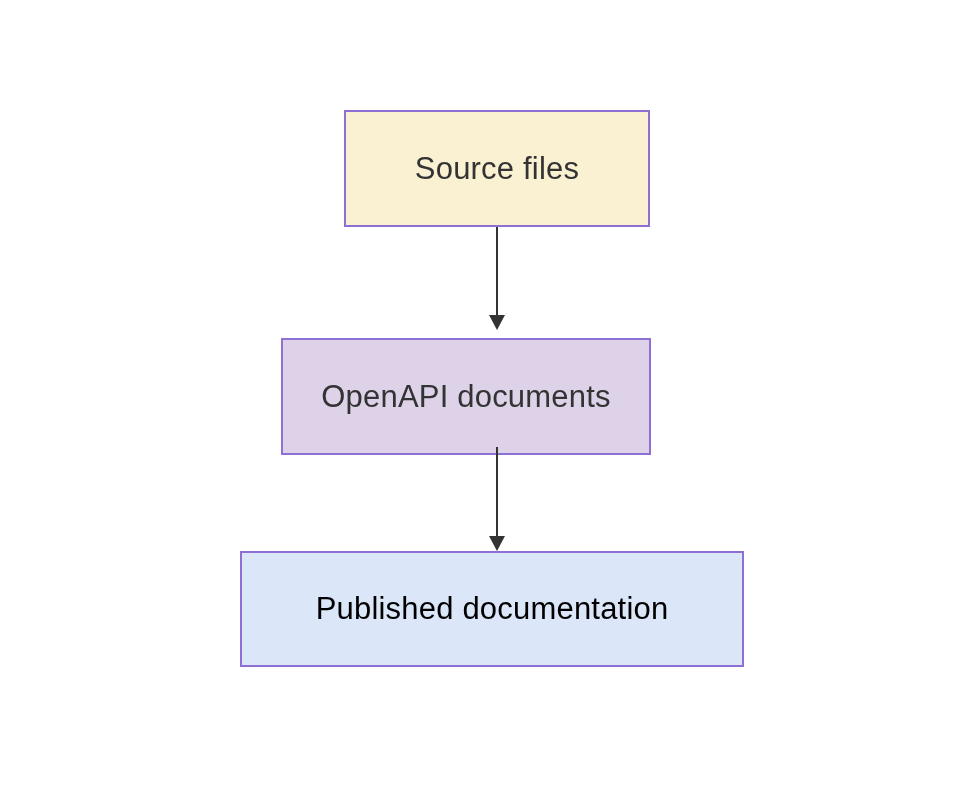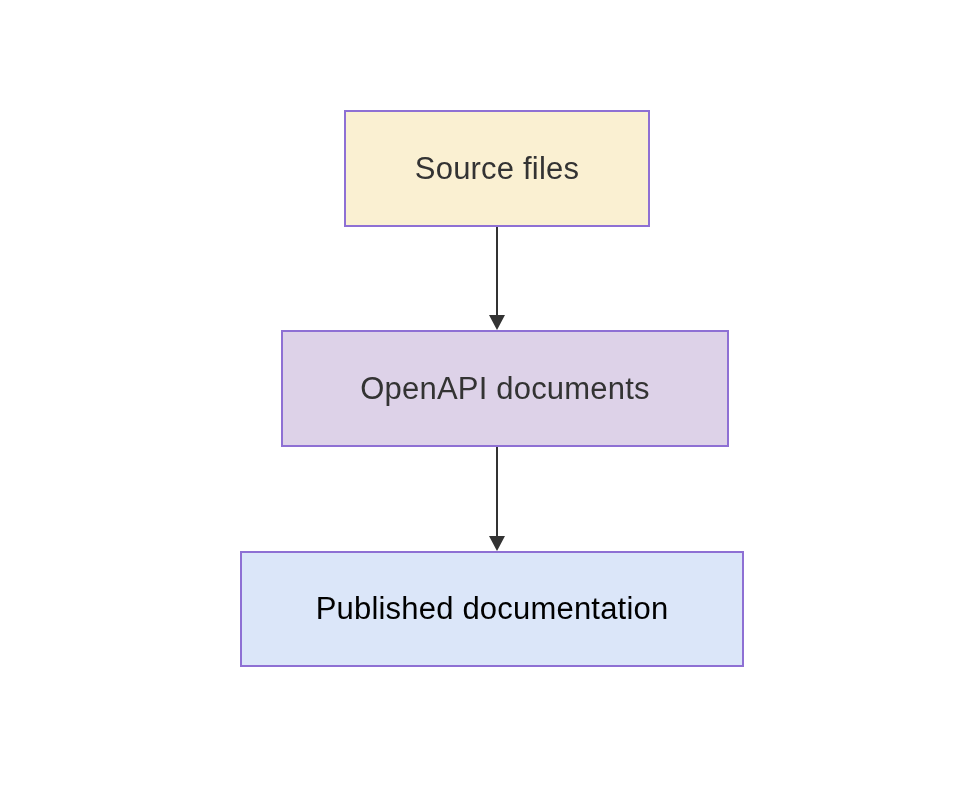--- a/index.html
+++ b/index.html
@@ -20,21 +20,21 @@
     border: 2px solid #8e70d4;
     display: flex;
     align-items: center;
     justify-content: center;
     color: #333333;
     font-size: 31px;
     letter-spacing: 0.2px;
     text-align: right;
   }
   .node-source    { left: 344px; top: 110px; width: 306px; height: 117px; background: #faf0d2; }
-  .node-openapi   { left: 281px; top: 330px; width: 448px; height: 117px; background: #ddd2e8; }
+  .node-openapi   { left: 281px; top: 338px; width: 370px; height: 117px; background: #ddd2e8; }
   .node-published { left: 240px; top: 551px; width: 504px; height: 116px; background: #dbe6f9; }
 
   .edge-line {
     position: absolute;
     width: 2px;
     background: #333333;
   }
   .edge-line-1 { left: 496px; top: 227px; height: 89px; }
   .edge-line-2 { left: 496px; top: 447px; height: 90px; }
 

